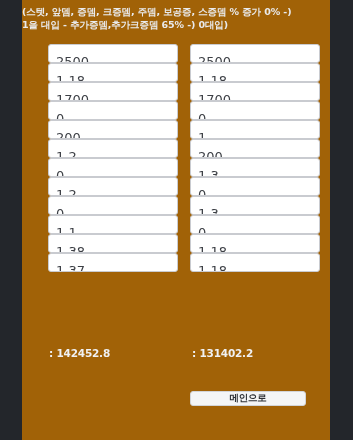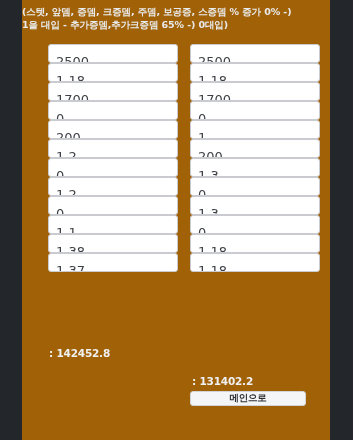--- a/index.html
+++ b/index.html
@@ -89,21 +89,21 @@
   .sum-value {
     position: absolute;
     top: 0;
     color: #f0f1f3;
     font-size: 10.5px;
     font-weight: 700;
     letter-spacing: -0.2px;
     white-space: nowrap;
   }
   #sum-left  { left: 27px; }
-  #sum-right { left: 170px; margin-top: 28px; }
+  #sum-right { left: 170px; }
 
   
   #result-text {
     position: absolute;
     left: 22px;
     top: 386px;
     color: #eceef0;
     font-size: 10.5px;
     font-weight: 700;
     letter-spacing: -0.2px;

